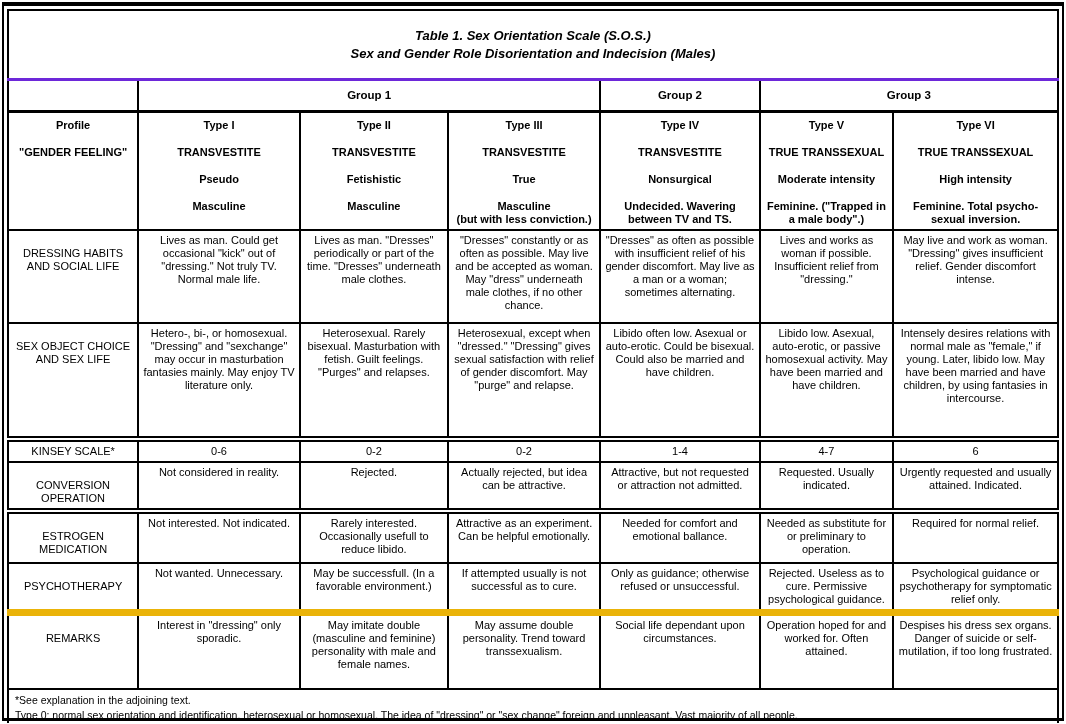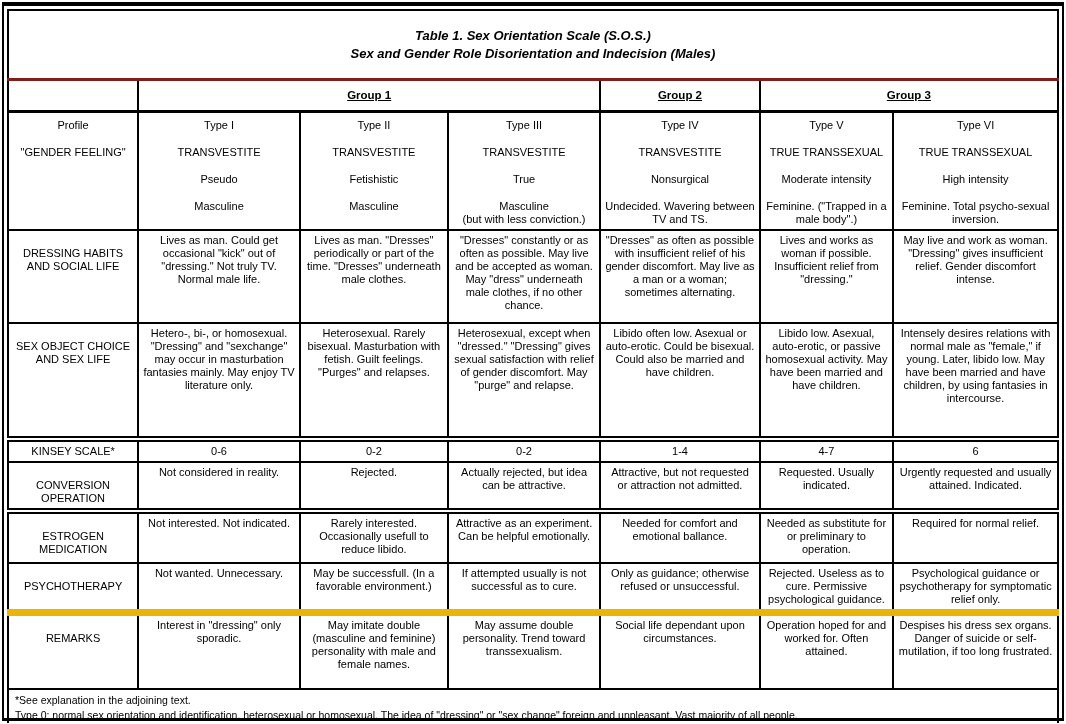--- a/index.html
+++ b/index.html
@@ -36,21 +36,21 @@
   
   col.c-head { width: 12.4%; }
   col.c-t1 { width: 15.4%; }
   col.c-t2 { width: 14.1%; }
   col.c-t3 { width: 14.5%; }
   col.c-t4 { width: 15.2%; }
   col.c-t5 { width: 12.7%; }
   col.c-t6 { width: 15.7%; }
 
   tr.title-row td {
-    border-bottom: 3px solid #7f1d1d;
+    border-bottom: 3px solid #6d28d9;
     vertical-align: middle;
     padding: 16px 2px;
   }
   .title-line {
     font-weight: bold;
     font-style: italic;
     font-size: 13px;
     line-height: 1.35;
   }
   tr.group-row td {
@@ -71,22 +71,22 @@
   td.dbl-left { border-left: 6px double #000; }
   tr.footer-row td {
     text-align: left;
     vertical-align: top;
     font-size: 10.5px;
     line-height: 1.45;
     padding: 3px 6px;
   }
   
   tr.title-row      { height: 40px; }
-  tr.group-row      { height: 32px; text-decoration: underline; }
-  tr.profile-row    { height: 116px; }
+  tr.group-row      { height: 32px; }
+  tr.profile-row    { height: 116px; font-weight: bold; }
   tr.dressing-row   { height: 93px; }
   tr.sexobj-row     { height: 116px; }
   tr.kinsey-row     { height: 20px; padding-left: 20px; }
   tr.conversion-row { height: 46px; }
   tr.estrogen-row   { height: 52px; }
   tr.psycho-row     { height: 50px; }
   tr.remarks-row    { height: 76px; }
   tr.footer-row     { height: 44px; }
 </style>
 </head>

